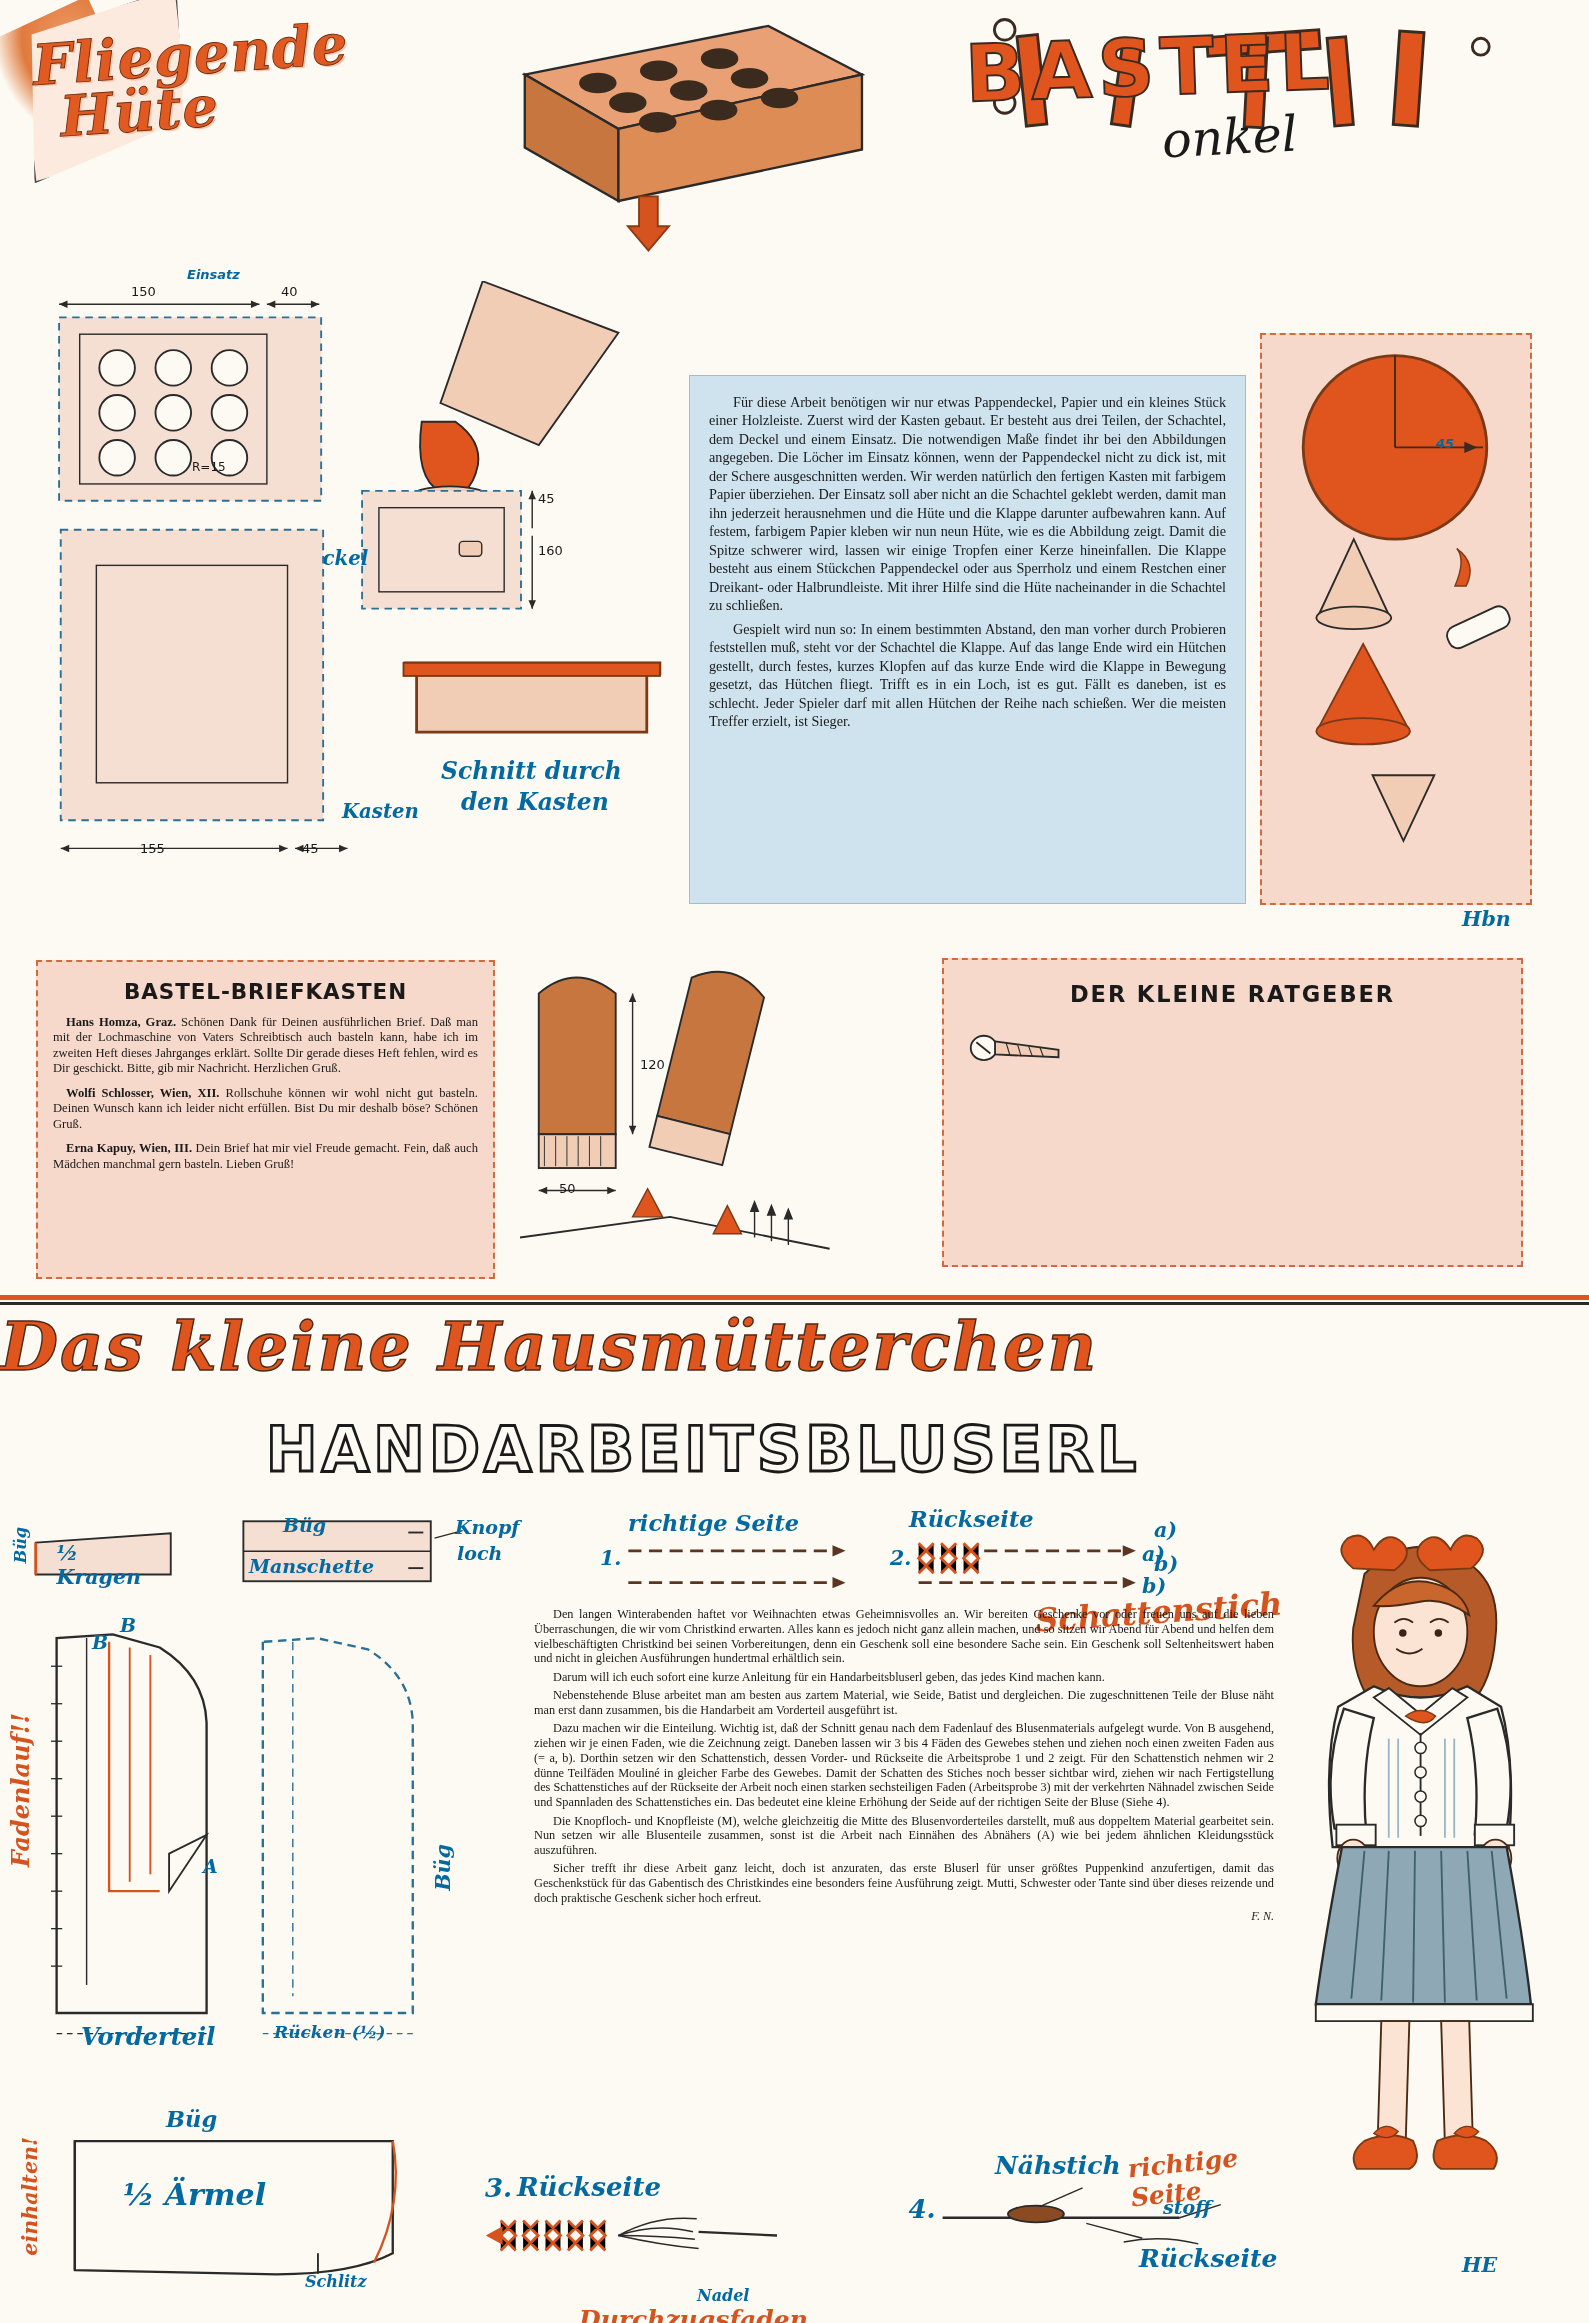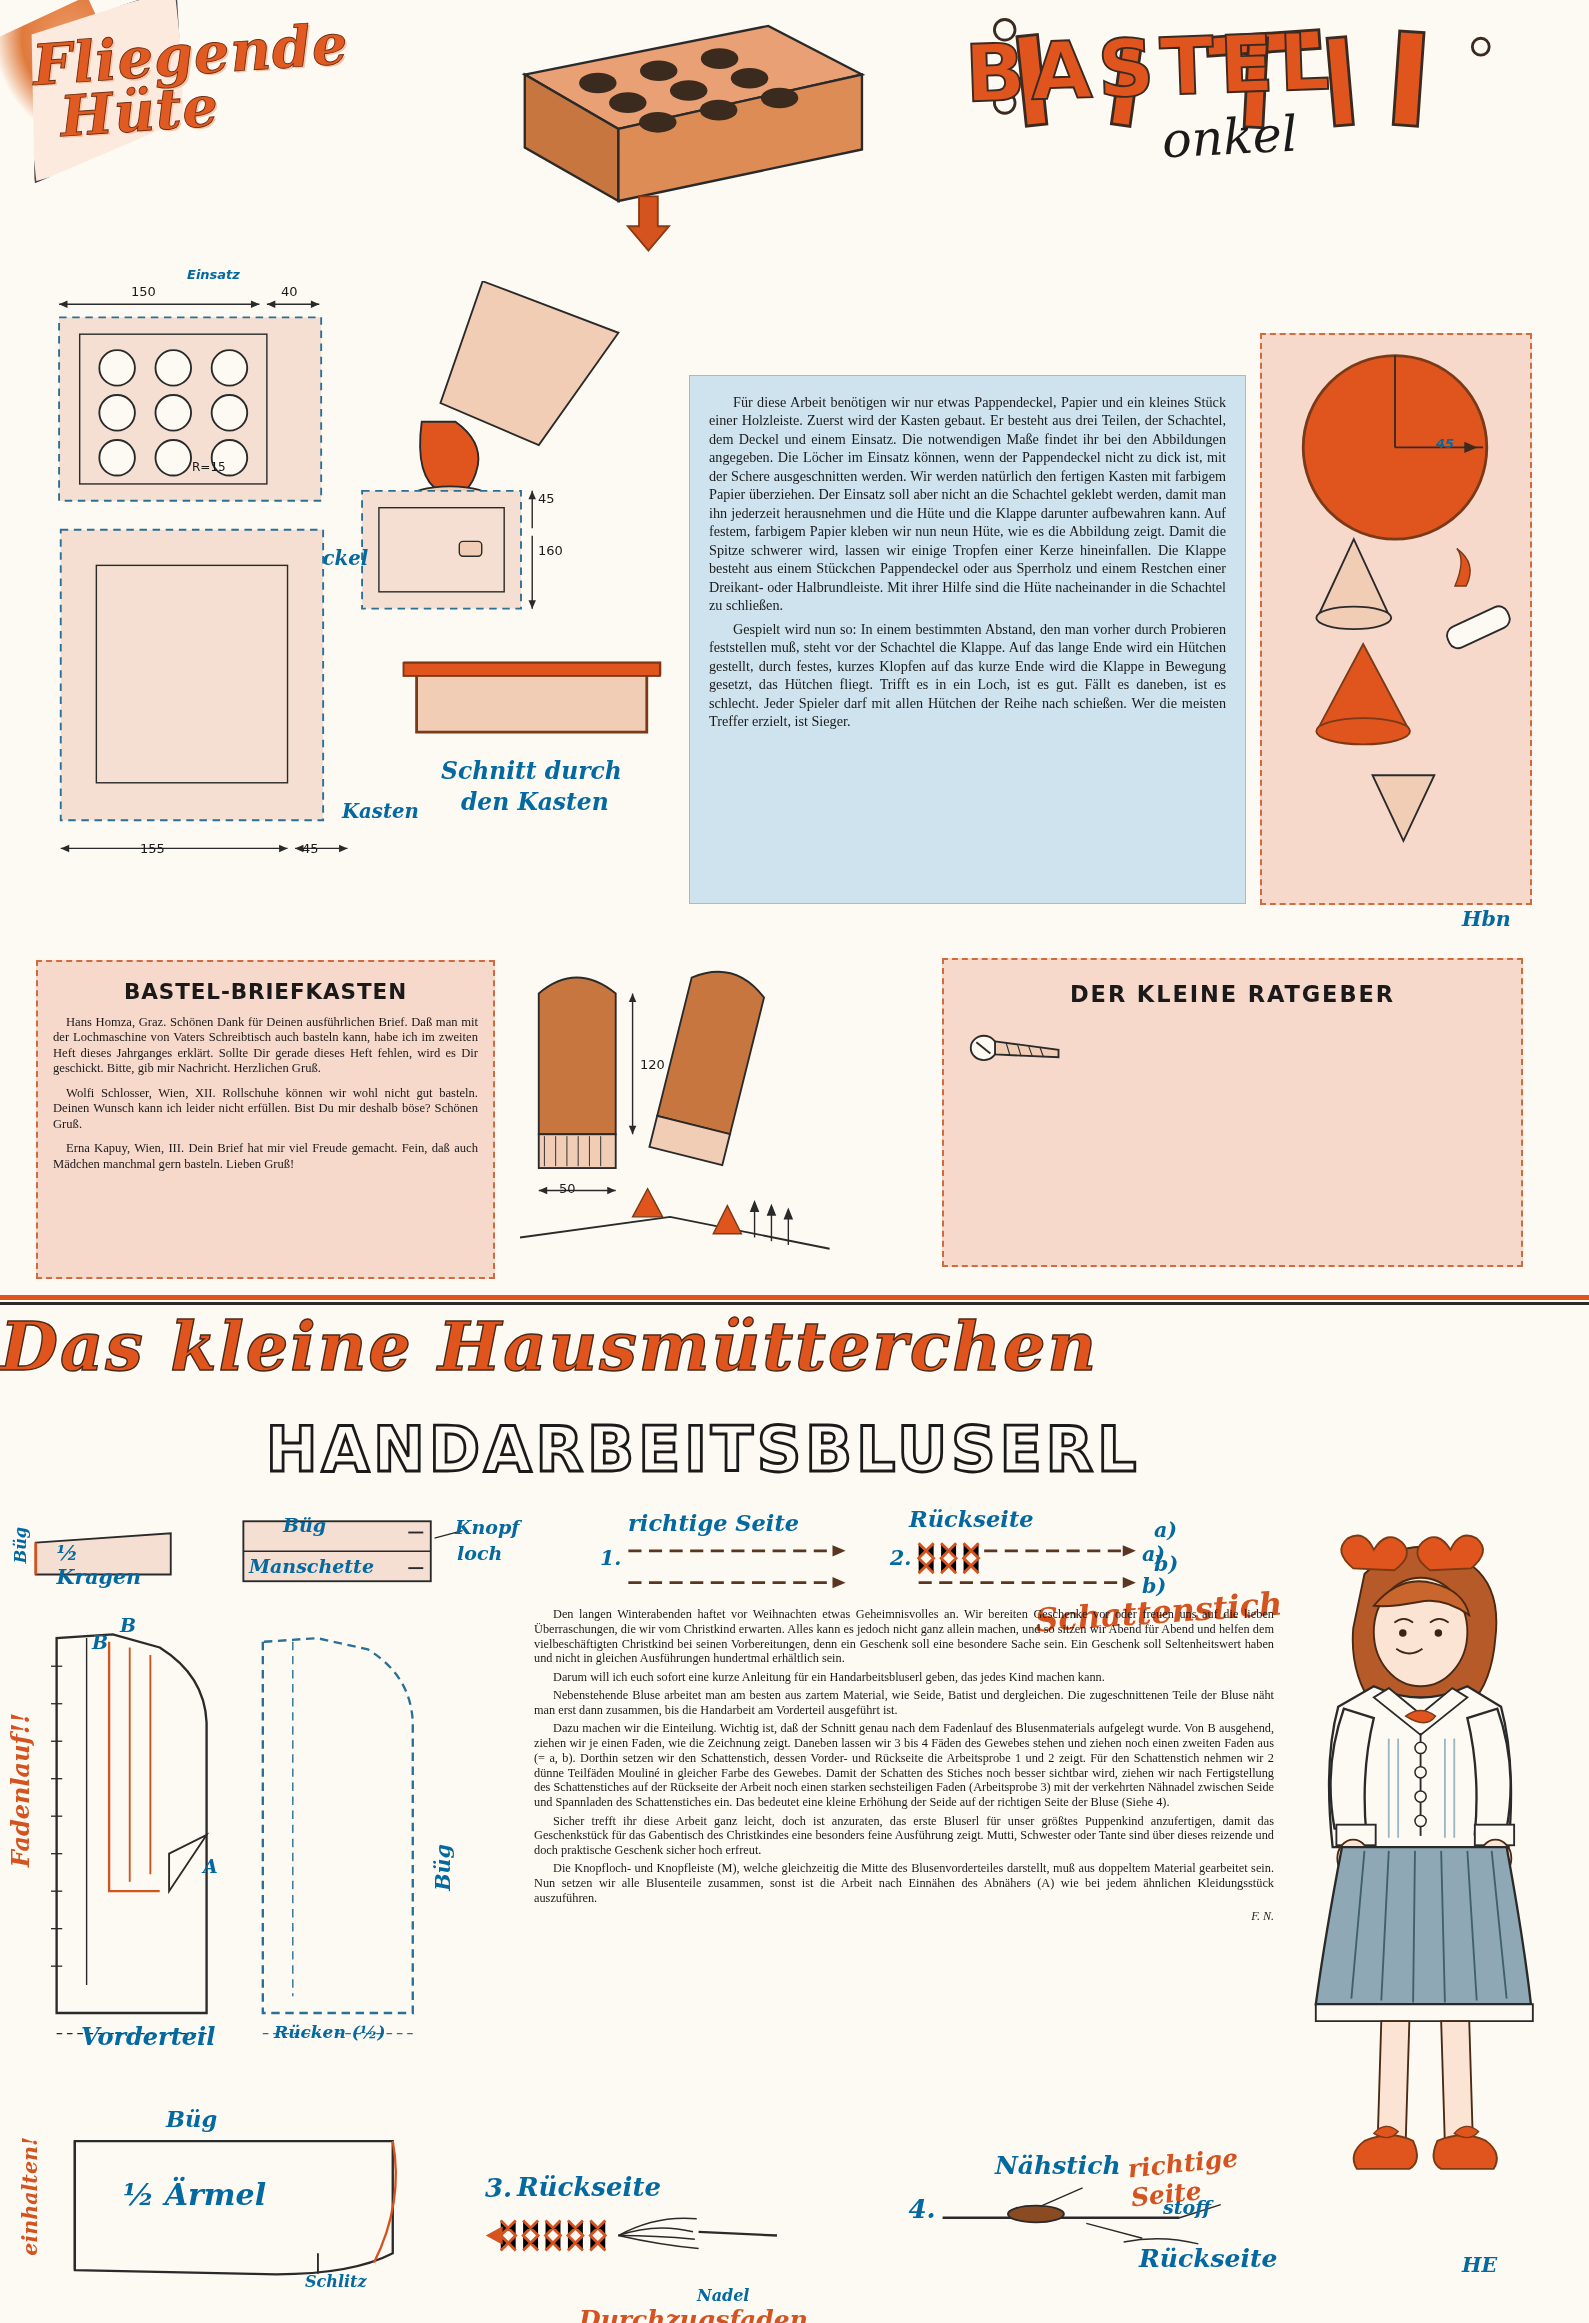--- a/index.html
+++ b/index.html
@@ -104,21 +104,21 @@
     font-weight: bold;
     font-size: 21.5px;
     letter-spacing: 0.9px;
     text-align: center;
     margin: 5.6px 0 11.2px 0;
   }
   .bk-para {
     font-size: 12.6px; line-height: 1.22; text-align: justify;
     margin: 0 0 9.4px 0; text-indent: 13px;
   }
-  .bk-para b { font-weight: normal; }
+  .bk-para b { font-weight: bold; }
 
   
   .ratgeber {
     left: 942px; top: 958px; width: 581px; height: 309px;
     background: #f7d9cb;
     border: 2.8px dashed #cf6b3f;
     padding: 13px 19px;
   }
   .rg-title {
     font-family: "DejaVu Sans", sans-serif;
@@ -522,22 +522,22 @@
     <div class="abs hand" style="left:86px; top:64px; font-size:30px;">½ Ärmel</div>
     <div class="abs hand" style="left:268px; top:159px; font-size:16px;">Schlitz</div>
     <div class="abs hand vert hand-o" style="left:-19px; top:24px; font-size:20.6px;">einhalten!</div>
   </div>
 
   <div class="abs lowertext">
     <p>Den langen Winterabenden haftet vor Weihnachten etwas Geheimnisvolles an. Wir bereiten Geschenke vor oder freuen uns auf die lieben Überraschungen, die wir vom Christkind erwarten. Alles kann es jedoch nicht ganz allein machen, und so sitzen wir Abend für Abend und helfen dem vielbeschäftigten Christkind bei seinen Vorbereitungen, denn ein Geschenk soll eine besondere Sache sein. Ein Geschenk soll Seltenheitswert haben und nicht in gleichen Ausführungen hundertmal erhältlich sein.</p>
     <p>Darum will ich euch sofort eine kurze Anleitung für ein Handarbeitsbluserl geben, das jedes Kind machen kann.</p>
     <p>Nebenstehende Bluse arbeitet man am besten aus zartem Material, wie Seide, Batist und dergleichen. Die zugeschnittenen Teile der Bluse näht man erst dann zusammen, bis die Handarbeit am Vorderteil ausgeführt ist.</p>
     <p>Dazu machen wir die Einteilung. Wichtig ist, daß der Schnitt genau nach dem Fadenlauf des Blusenmaterials aufgelegt wurde. Von B ausgehend, ziehen wir je einen Faden, wie die Zeichnung zeigt. Daneben lassen wir 3 bis 4 Fäden des Gewebes stehen und ziehen noch einen zweiten Faden aus (= a, b). Dorthin setzen wir den Schattenstich, dessen Vorder- und Rückseite die Arbeitsprobe 1 und 2 zeigt. Für den Schattenstich nehmen wir 2 dünne Teilfäden Mouliné in gleicher Farbe des Gewebes. Damit der Schatten des Stiches noch besser sichtbar wird, ziehen wir nach Fertigstellung des Schattenstiches auf der Rückseite der Arbeit noch einen starken sechsteiligen Faden (Arbeitsprobe 3) mit der verkehrten Nähnadel zwischen Seide und Spannladen des Schattenstiches ein. Das bedeutet eine kleine Erhöhung der Seide auf der richtigen Seite der Bluse (Siehe 4).</p>
+    <p>Die Knopfloch- und Knopfleiste (M), welche gleichzeitig die Mitte des Blusenvorderteiles darstellt, muß aus doppeltem Material gearbeitet sein. Nun setzen wir alle Blusenteile zusammen, sonst ist die Arbeit nach Einnähen des Abnähers (A) wie bei jedem ähnlichen Kleidungsstück auszuführen.</p>
     <p>Sicher trefft ihr diese Arbeit ganz leicht, doch ist anzuraten, das erste Bluserl für unser größtes Puppenkind anzufertigen, damit das Geschenkstück für das Gabentisch des Christkindes eine besonders feine Ausführung zeigt. Mutti, Schwester oder Tante sind über dieses reizende und doch praktische Geschenk sicher hoch erfreut.</p>
-    <p>Die Knopfloch- und Knopfleiste (M), welche gleichzeitig die Mitte des Blusenvorderteiles darstellt, muß aus doppeltem Material gearbeitet sein. Nun setzen wir alle Blusenteile zusammen, sonst ist die Arbeit nach Einnähen des Abnähers (A) wie bei jedem ähnlichen Kleidungsstück auszuführen.</p>
     <div class="sig">F. N.</div>
   </div>
 
   <div class="abs" style="left:1284px; top:1508px; width:290px; height:740px;">
     <svg width="290" height="740" viewBox="0 0 310 790">
 
       <path d="M86,70 q54,-54 116,-8 q30,24 24,76 q-4,48 -26,70 l-104,4 q-26,-36 -22,-84 z" fill="#b55a28" stroke="#4a2a14" stroke-width="2"></path>
 
       <ellipse cx="146" cy="132" rx="50" ry="58" fill="#fbe4d4" stroke="#4a2a14" stroke-width="2"></ellipse>
 

